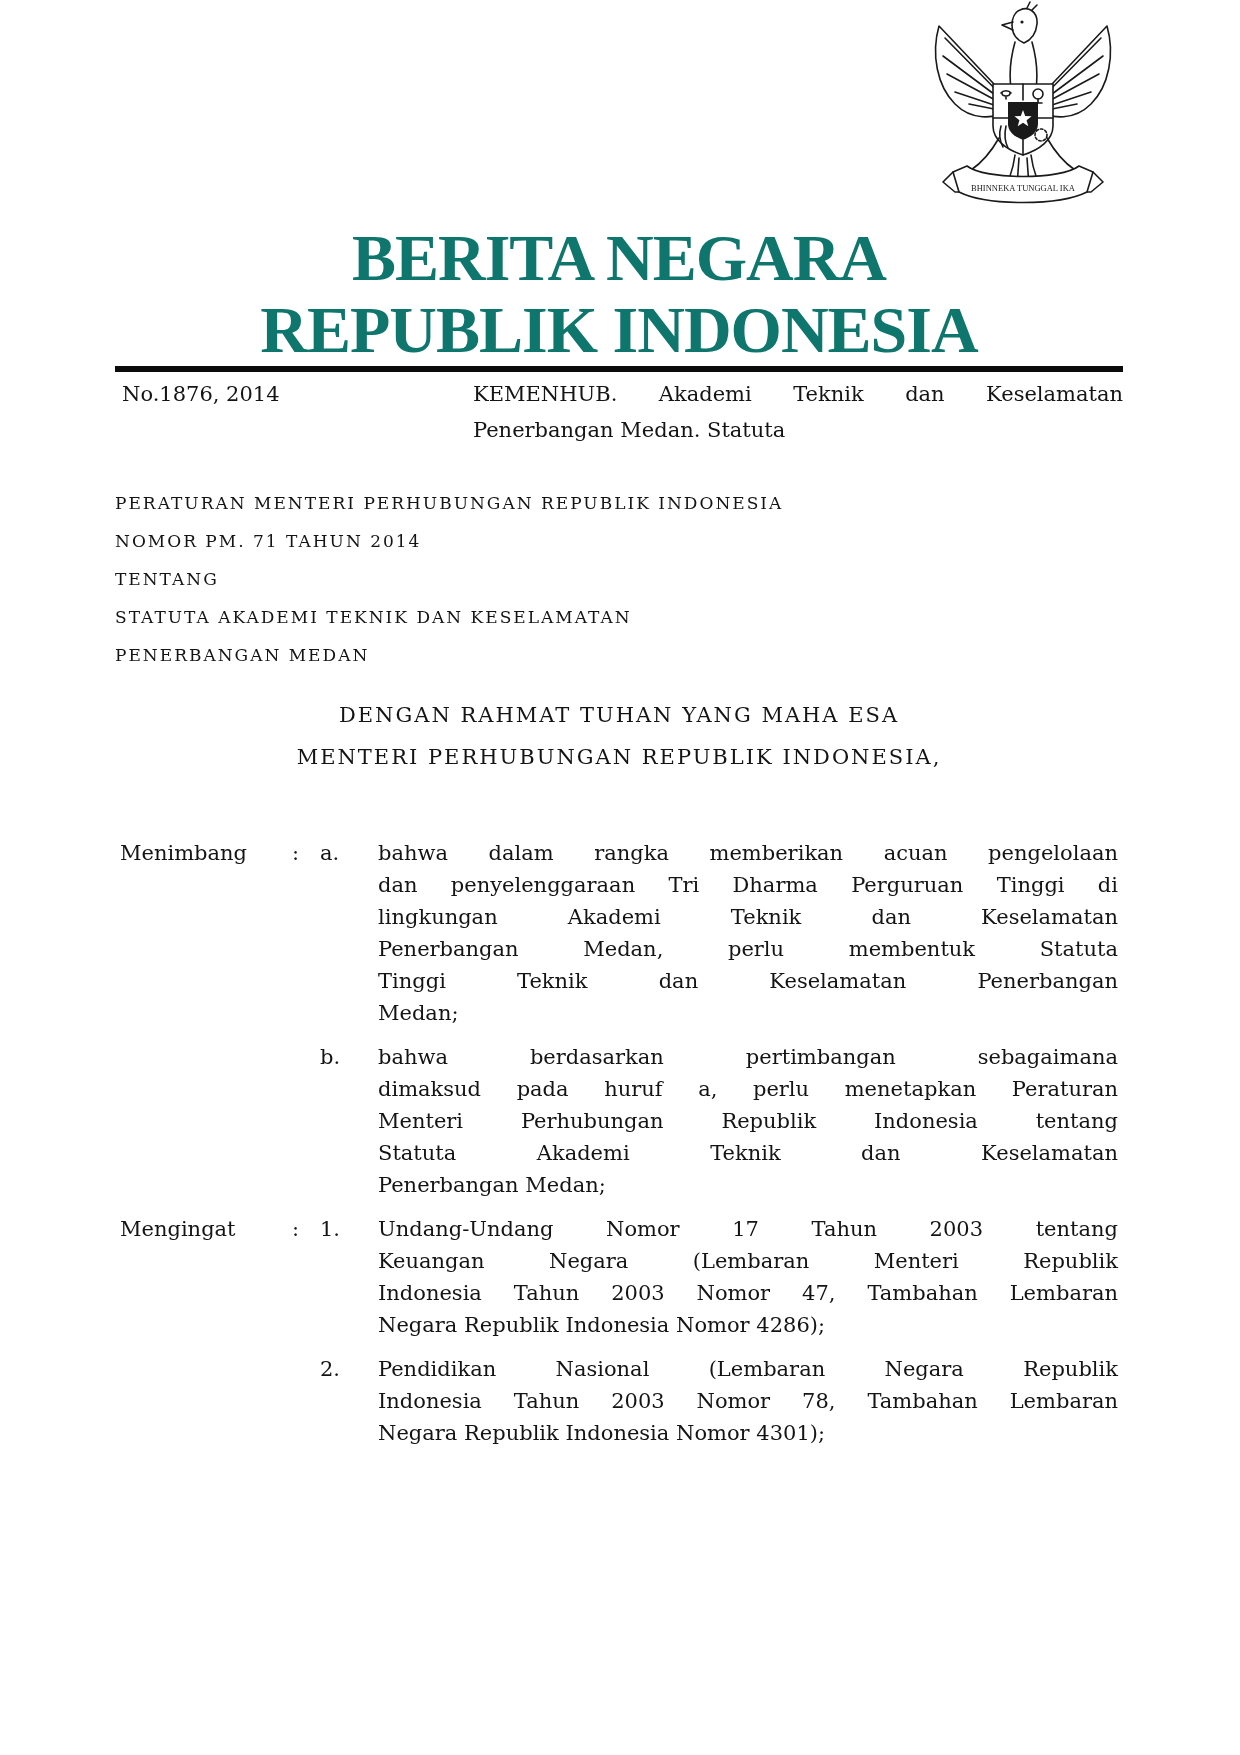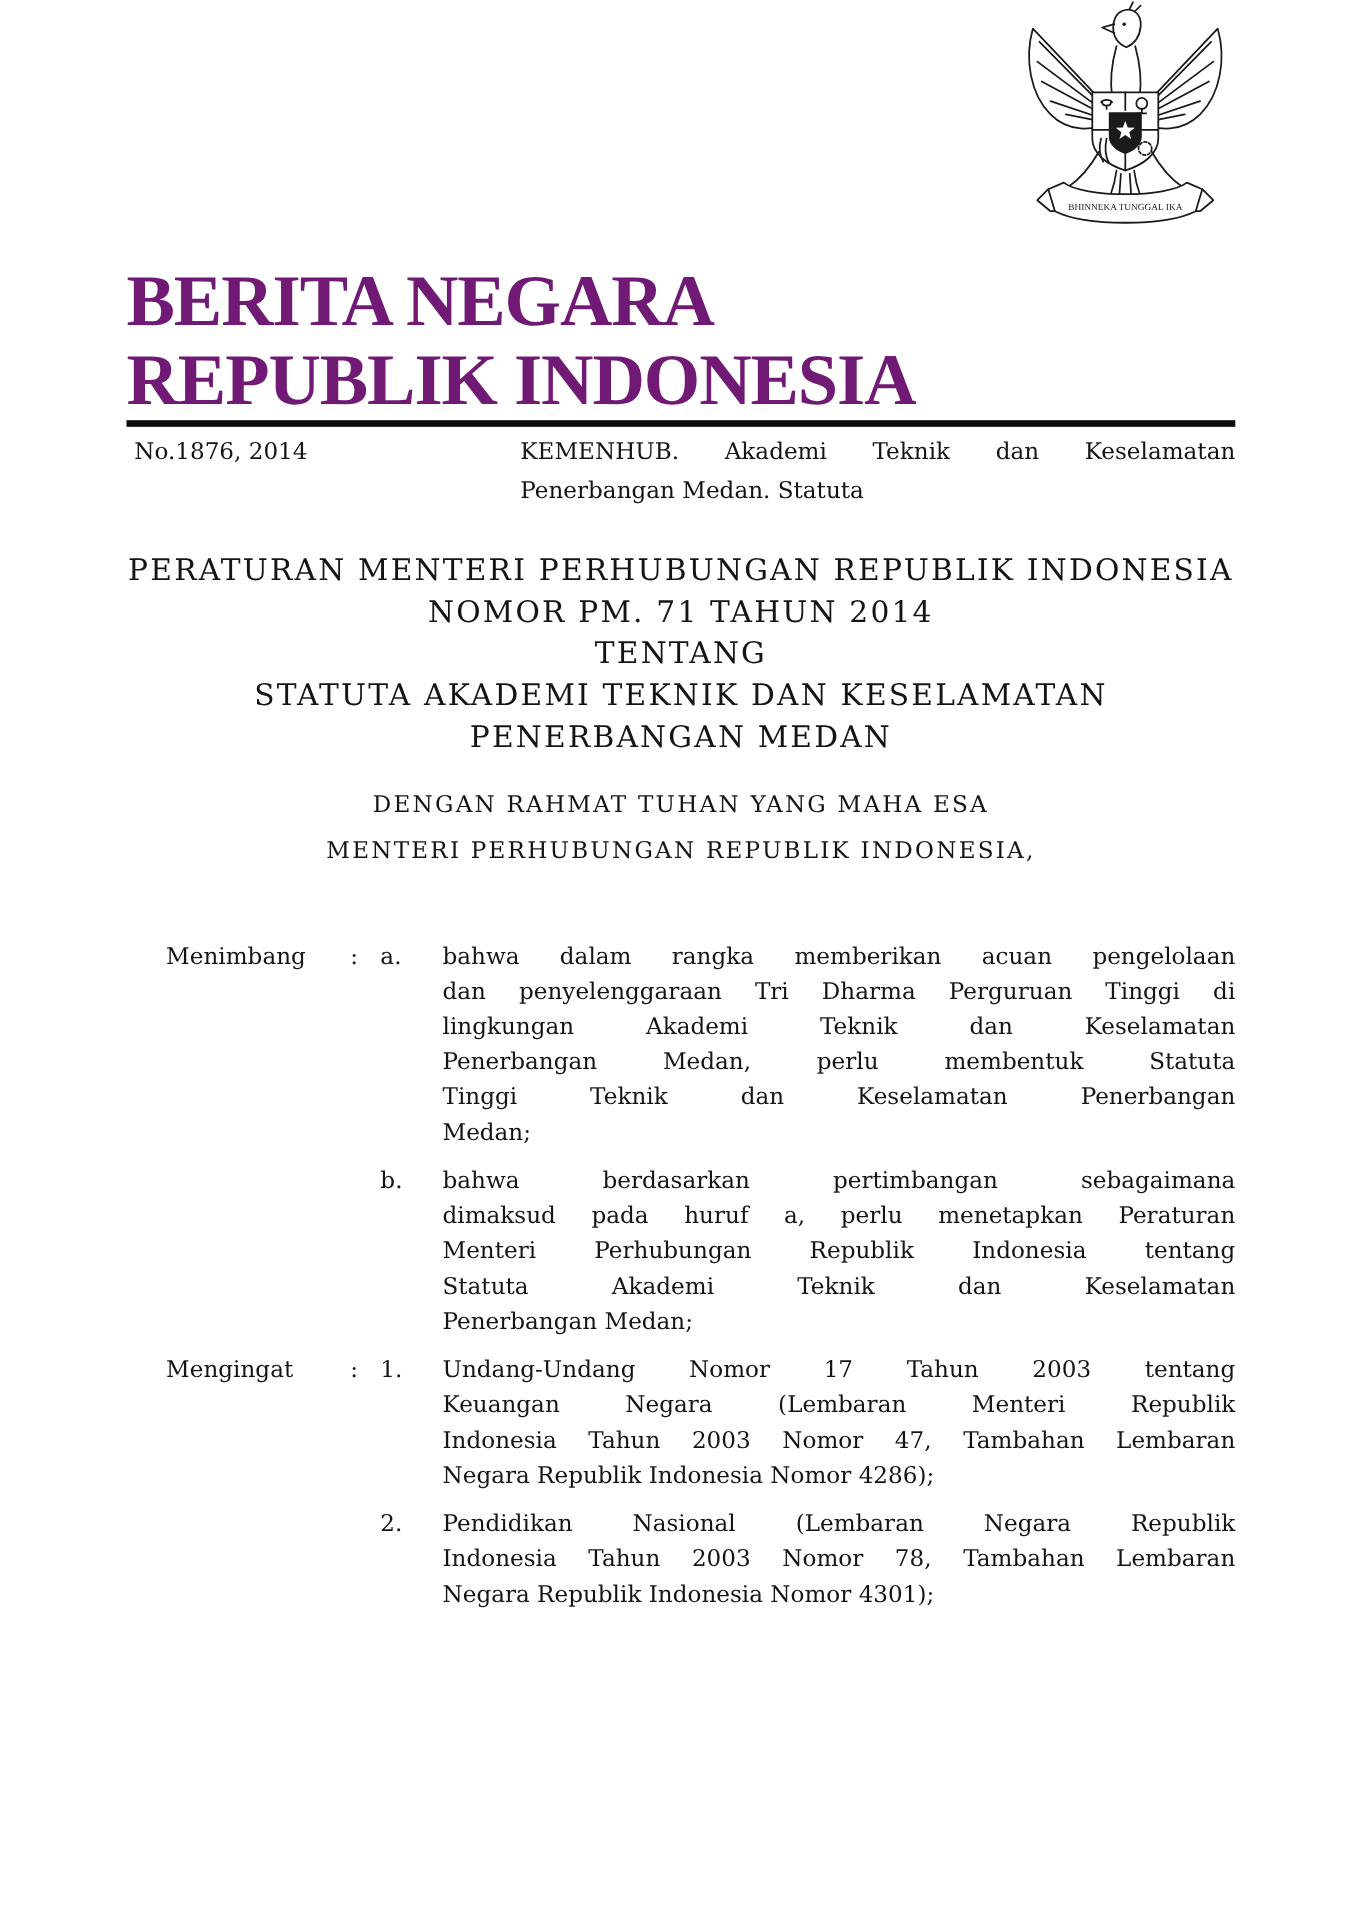--- a/index.html
+++ b/index.html
@@ -9,58 +9,57 @@
     background: #ffffff;
     color: #141414;
     font-family: "DejaVu Serif", serif;
     overflow: hidden;
   }
   .content { margin-left: 115px; width: 1008px; }
 
   .emblem-wrap { text-align: right; }
 
   .masthead {
-    margin-top: 16px;
-    text-align: left;
+    text-align: center;
     font-family: "Liberation Serif", serif;
     font-weight: bold;
     font-size: 66px;
     line-height: 72px;
     letter-spacing: -1px;
-    color: #701a75;
+    color: #0f766e;
     white-space: nowrap;
   }
 
   .rule { height: 6px; background: #0b0b0b; }
 
   .issue-row {
     display: flex;
     padding-top: 4px;
     font-size: 21px;
     line-height: 36px;
   }
   .issue-number { width: 358px; padding-left: 7px; }
   .subject { width: 650px; }
 
   .title-block {
     margin-top: 36px;
-    text-align: center;
-    font-size: 27px;
+    text-align: left;
+    font-size: 17px;
     line-height: 38px;
     letter-spacing: 2px;
   }
   .preamble {
     margin-top: 20px;
     text-align: center;
     font-size: 21px;
     line-height: 42px;
     letter-spacing: 2px;
   }
 
-  .sections { margin-top: 59px; font-size: 21px; line-height: 32px; margin-left: 31px; }
+  .sections { margin-top: 59px; font-size: 21px; line-height: 32px; }
   .row { display: flex; align-items: flex-start; }
   .row.gap { margin-top: 12px; }
   .lbl { width: 177px; padding-left: 5px; }
   .colon { width: 28px; }
   .mkr { width: 58px; }
   .txt { width: 740px; }
 
   .jl { text-align: justify; text-align-last: justify; }
   .jl.last { text-align: justify; text-align-last: left; }
 

